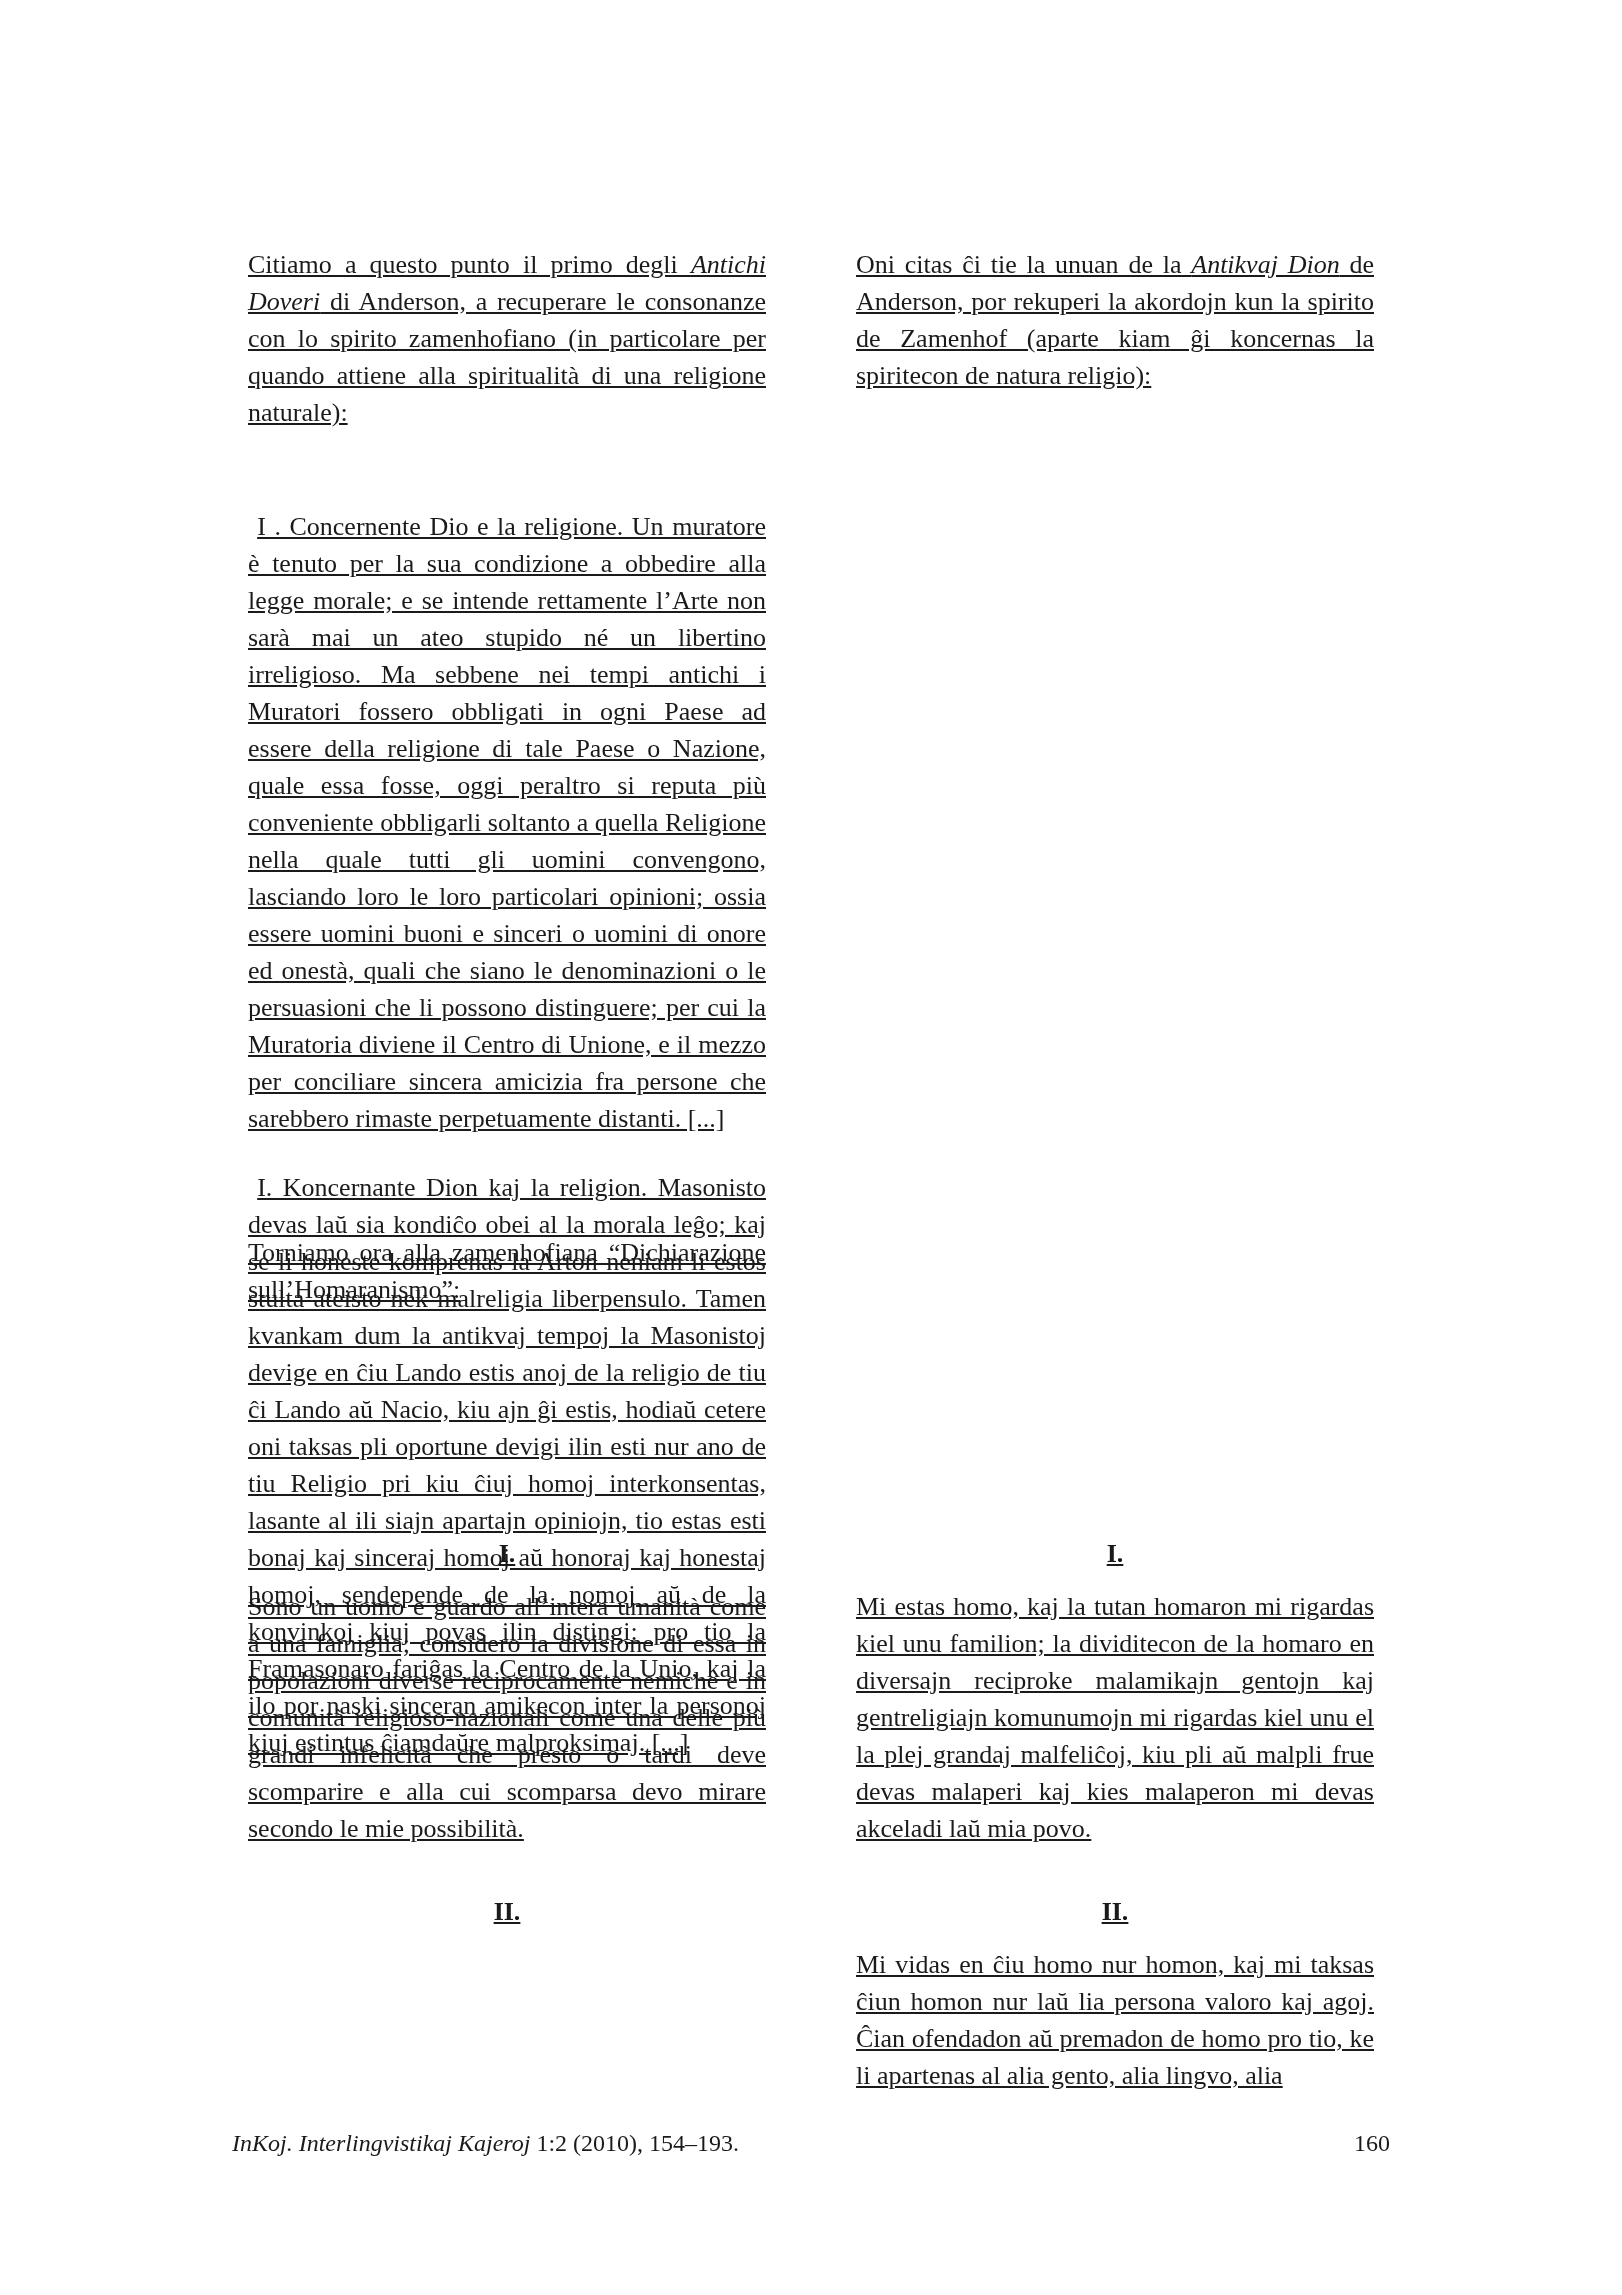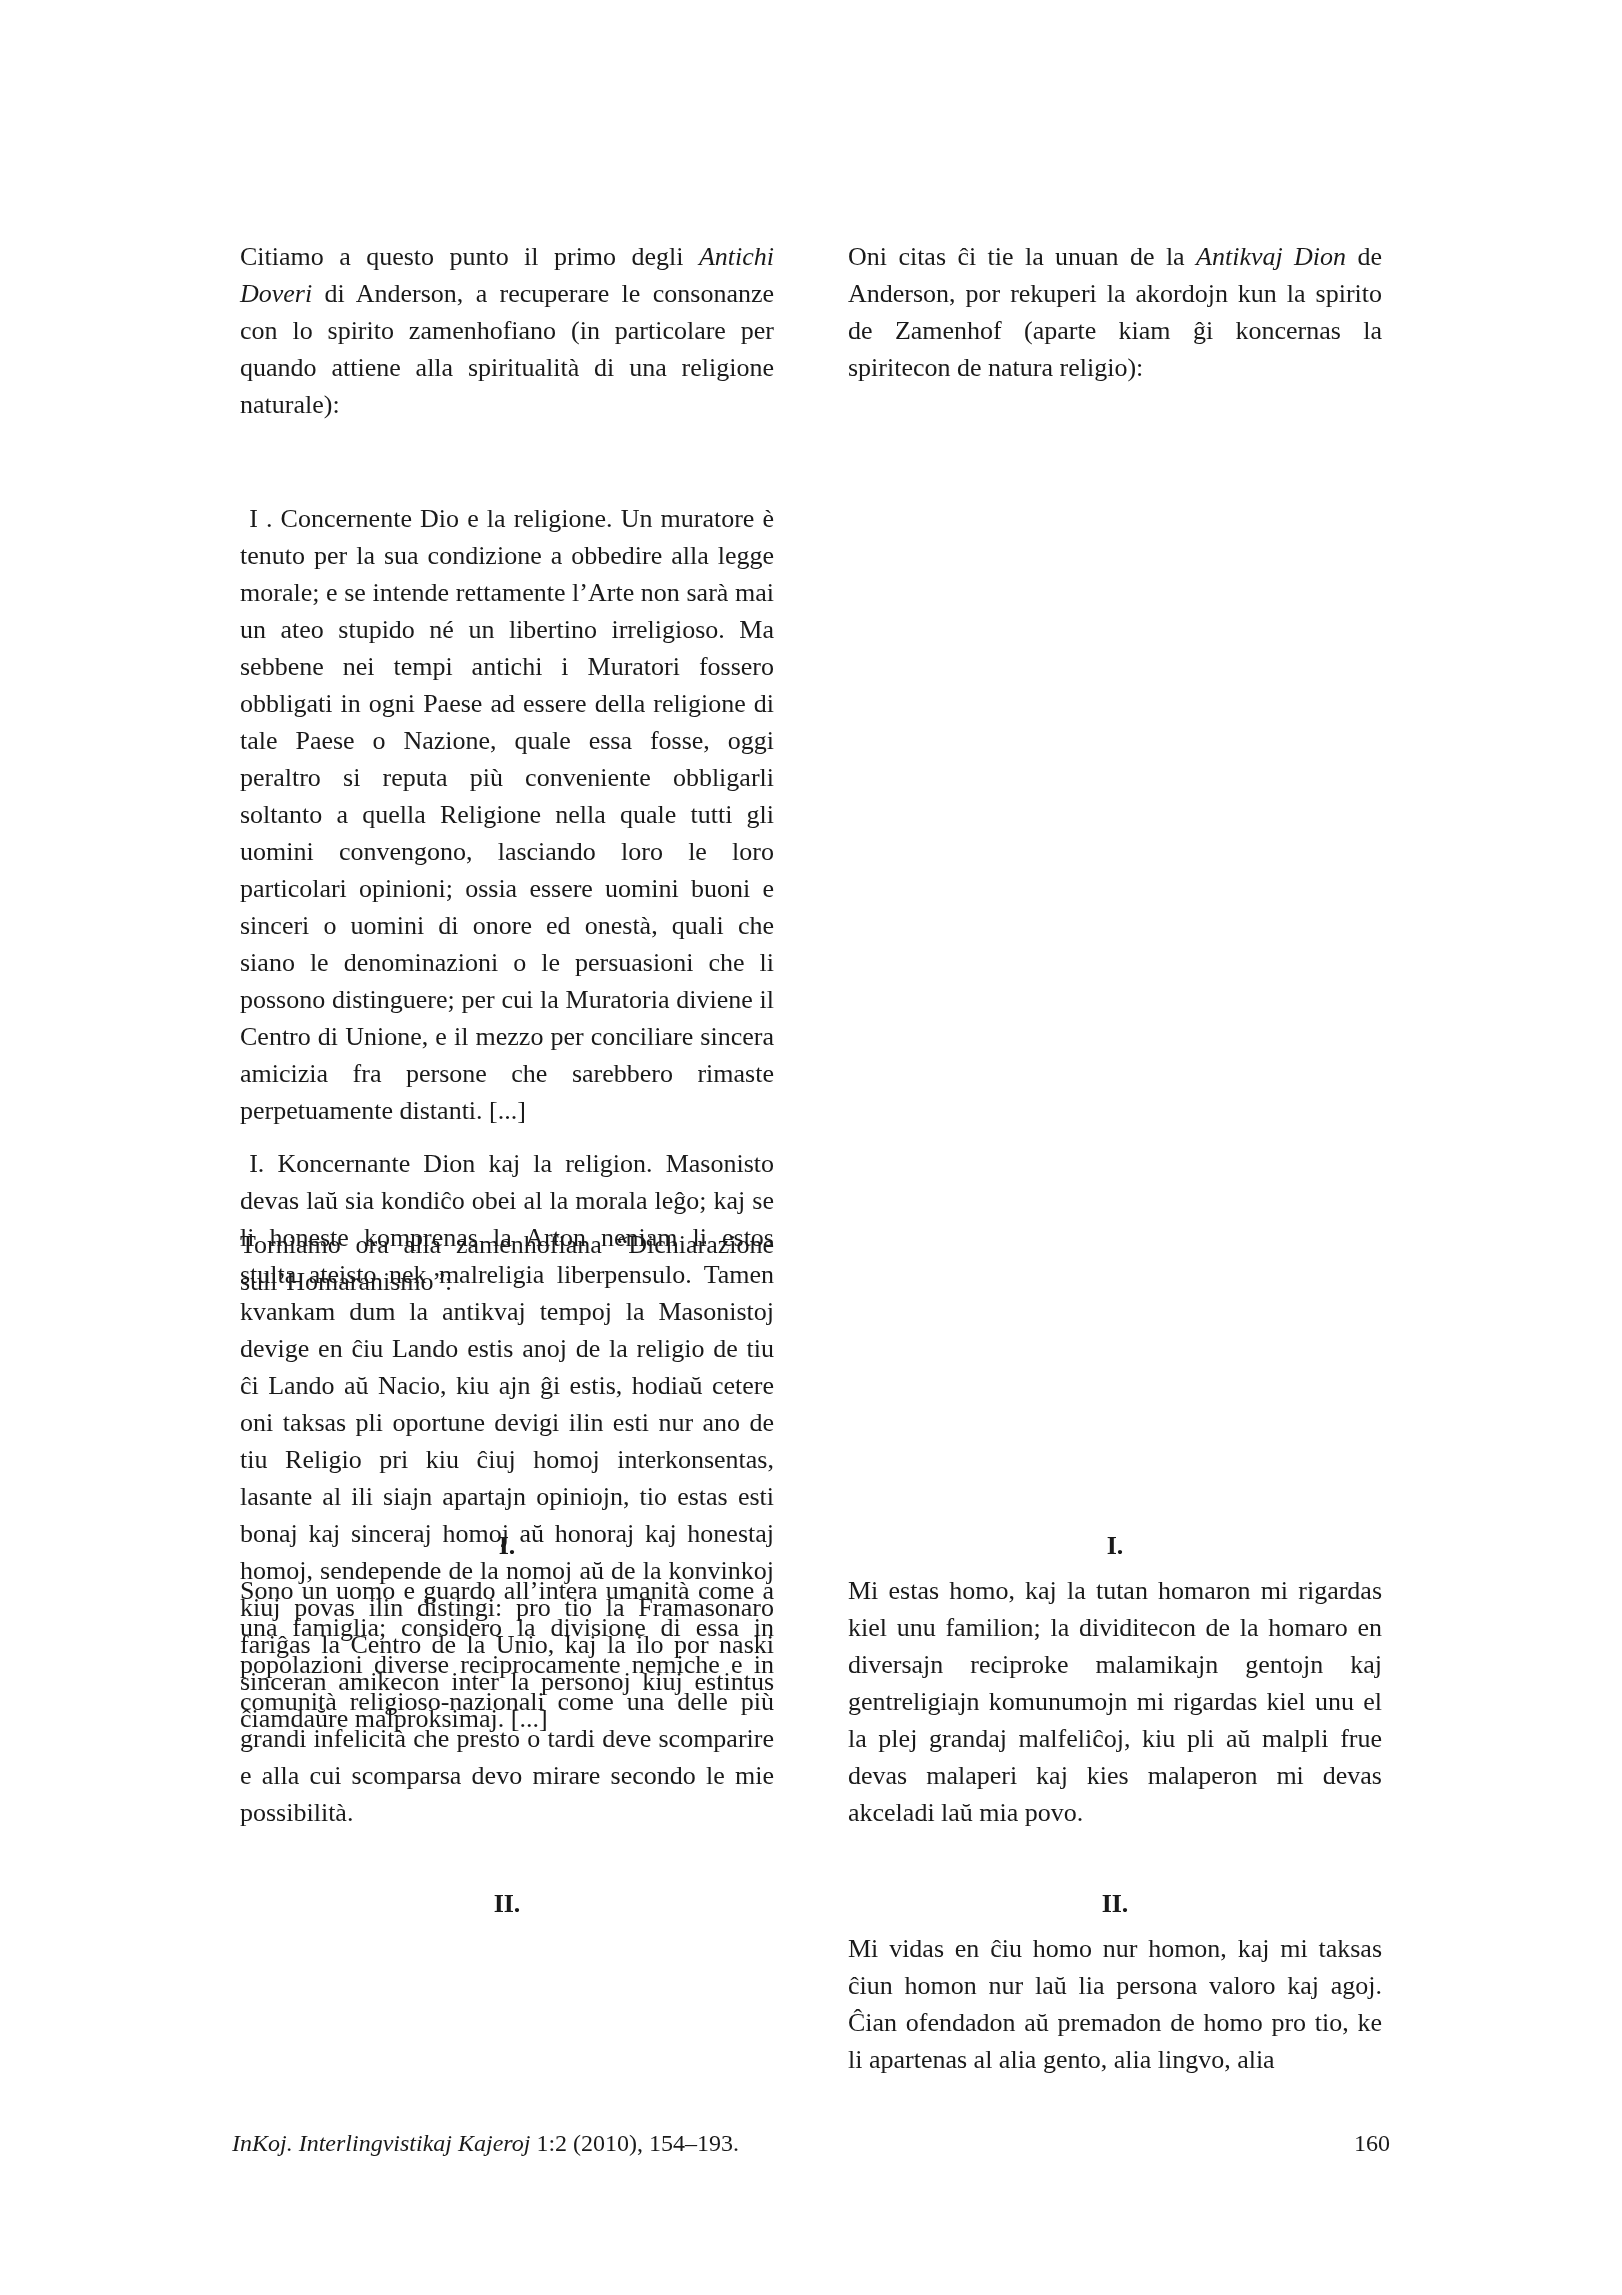--- a/index.html
+++ b/index.html
@@ -1,21 +1,21 @@
 <!DOCTYPE html>
 <html style="font-size:10.5px"><head>
 <meta charset="utf-8">
 <style>
   html, body { margin: 0; padding: 0; background: #ffffff; }
   body { width: 1623px; height: 2295px; position: relative; overflow: hidden;
          font-family: "Liberation Serif", "DejaVu Serif", serif; color: #1a1a1a; }
   .page { position: absolute; left: 0; top: 0; width: 1623px; height: 2295px; }
   .row { position: absolute; left: 232px; width: 1158px; display: flex; justify-content: space-between; }
   .col { width: 550px; font-size: 26px; line-height: 37px; text-align: justify; hyphens: auto; }
-  .col p { margin: 8px; }
+  .col p { margin: 16px; text-decoration: underline; }
   .center-h { text-align: center; font-weight: bold; margin: 0; }
   .indent { text-indent: 9.2px; }
   i { font-style: italic; }
   .footer { position: absolute; left: 232px; width: 1158px; top: 2125px; display: flex;
             justify-content: space-between; font-size: 24px; line-height: 37px; }
   .footer .cite { font-style: italic; }
   .footer .cite .up { font-style: normal; }
 </style>
 </head>
 <body>

